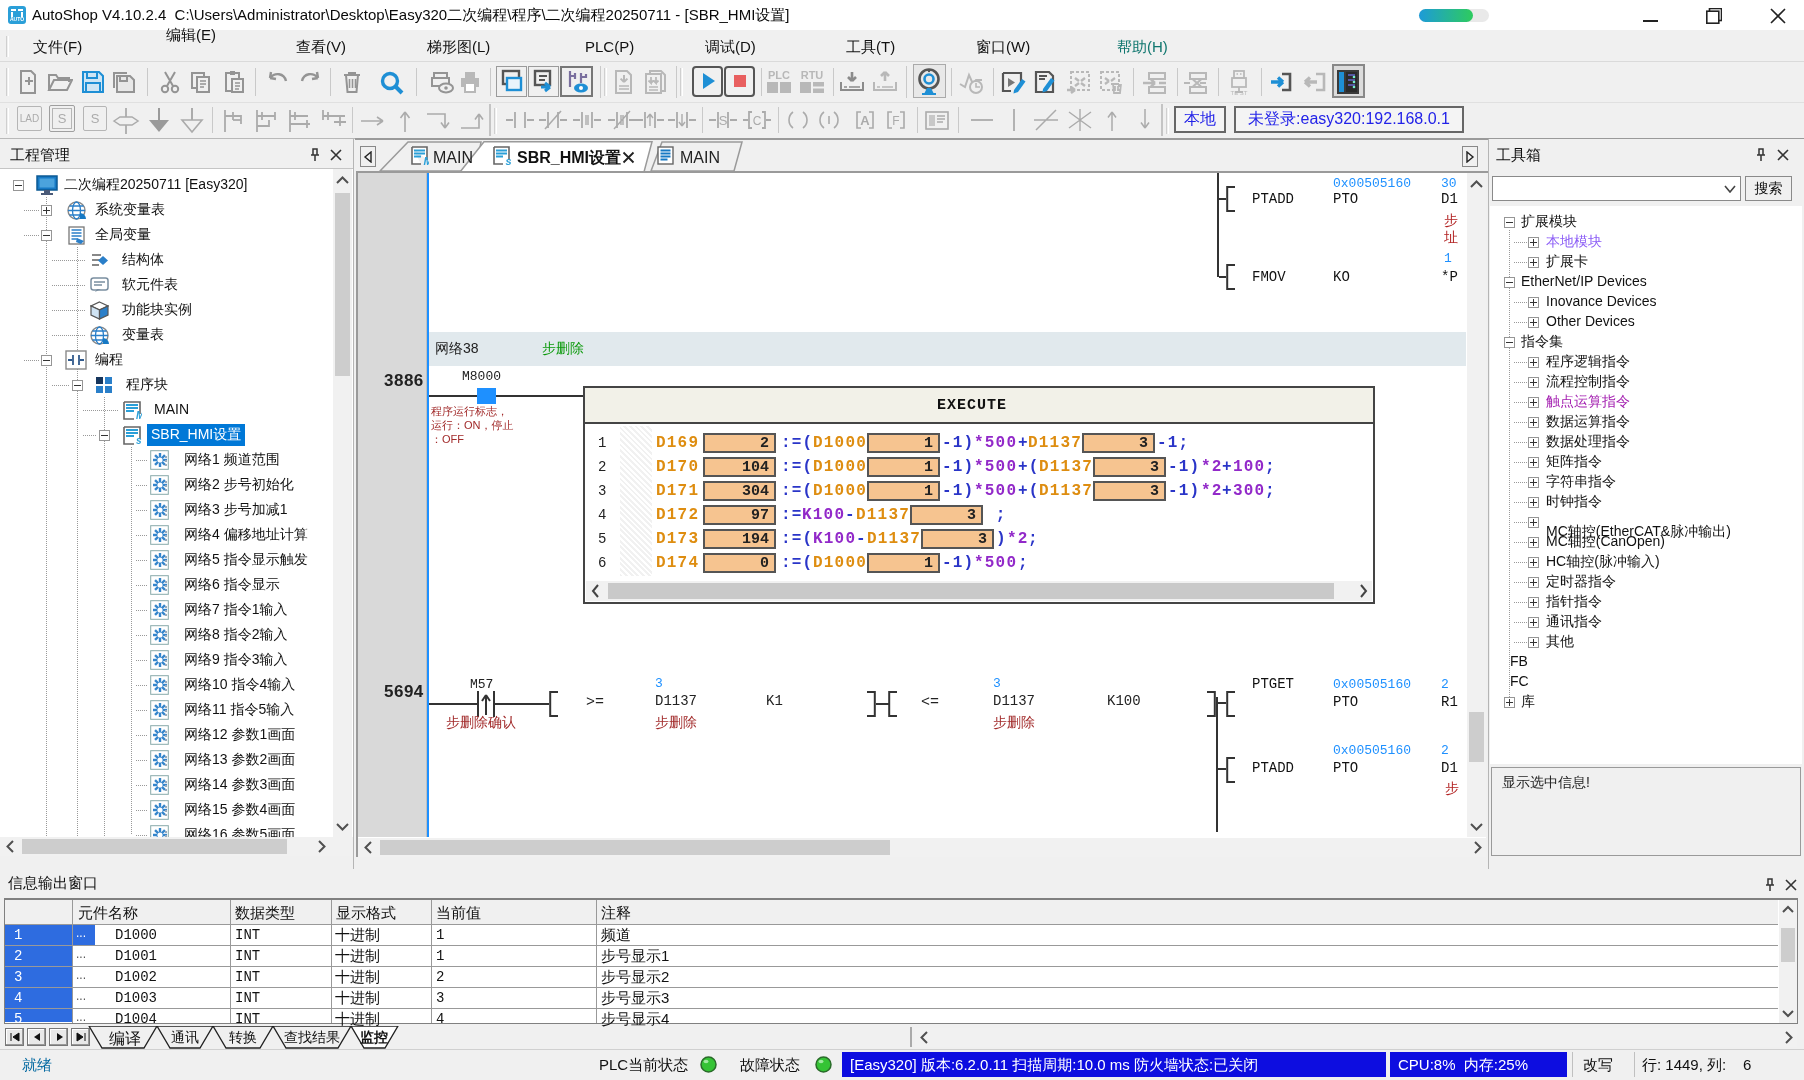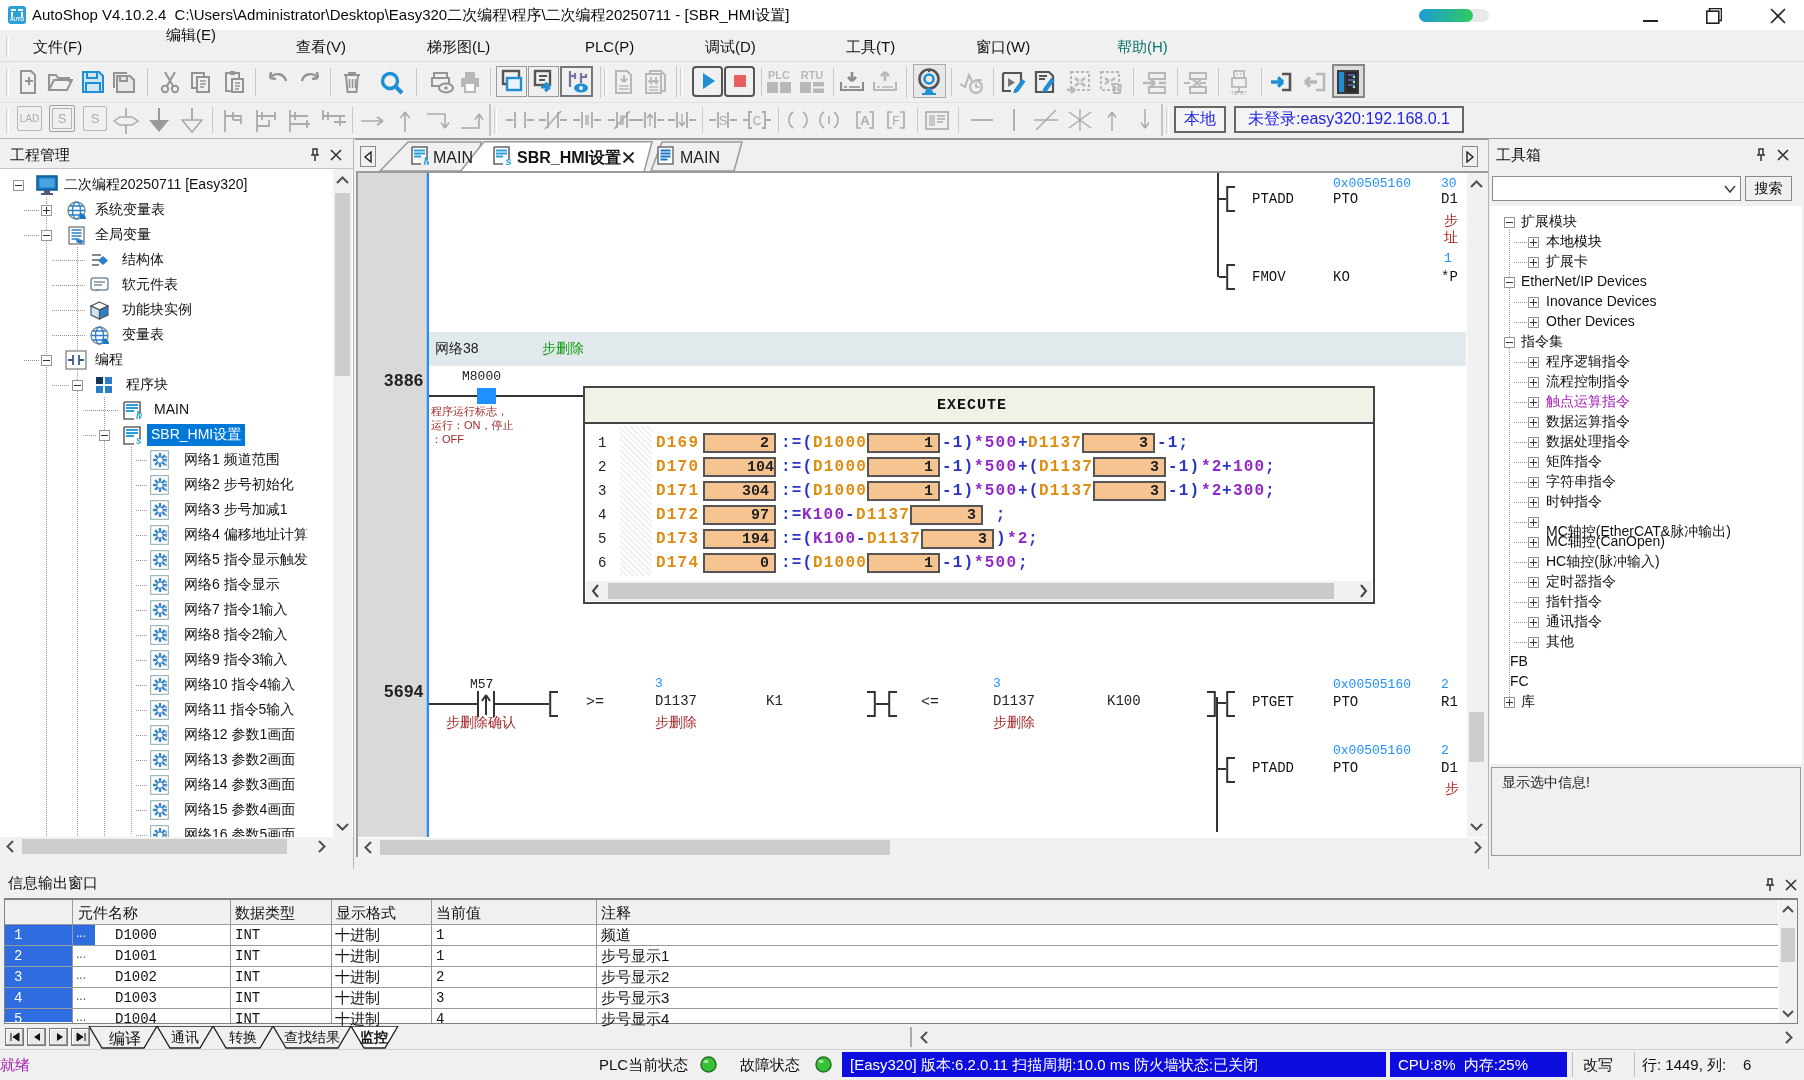--- a/index.html
+++ b/index.html
@@ -881,21 +881,21 @@
 <div class="a ladmono" style="left:813px;top:434px;font-size:16px;font-weight:bold;letter-spacing:1.2px;color:#de8d10;white-space:pre;">D1000</div>
 <div class="a" style="left:867px;top:433px;width:73px;height:20px;border:2px solid #555;background:#f6c490;color:#222;font-family:'Liberation Mono',monospace;font-weight:bold;font-size:15px;text-align:right;padding-right:5px;line-height:17px;">1</div>
 <div class="a ladmono" style="left:942px;top:434px;font-size:16px;font-weight:bold;letter-spacing:1.2px;color:#2a35c8;white-space:pre;">-1)</div>
 <div class="a ladmono" style="left:974px;top:434px;font-size:16px;font-weight:bold;letter-spacing:1.2px;color:#9229c9;white-space:pre;">*500</div>
 <div class="a ladmono" style="left:1018px;top:434px;font-size:16px;font-weight:bold;letter-spacing:1.2px;color:#2a35c8;white-space:pre;">+</div>
 <div class="a ladmono" style="left:1028px;top:434px;font-size:16px;font-weight:bold;letter-spacing:1.2px;color:#de8d10;white-space:pre;">D1137</div>
 <div class="a" style="left:1082px;top:433px;width:73px;height:20px;border:2px solid #555;background:#f6c490;color:#222;font-family:'Liberation Mono',monospace;font-weight:bold;font-size:15px;text-align:right;padding-right:5px;line-height:17px;">3</div>
 <div class="a ladmono" style="left:1157px;top:434px;font-size:16px;font-weight:bold;letter-spacing:1.2px;color:#2a35c8;white-space:pre;">-1;</div>
 <div class="a ladmono" style="left:598px;top:459px;font-size:14px;color:#222;">2</div>
 <div class="a ladmono" style="left:656px;top:458px;font-size:16px;color:#de8d10;font-weight:bold;letter-spacing:1.2px;">D170</div>
-<div class="a" style="left:703px;top:457px;width:73px;height:20px;border:2px solid #555;background:#f6c490;color:#222;font-family:'Liberation Mono',monospace;font-weight:bold;font-size:15px;text-align:right;line-height:17px;">104</div>
+<div class="a" style="left:703px;top:457px;width:73px;height:20px;border:2px solid #555;background:#f6c490;color:#222;font-family:'Liberation Mono',monospace;font-weight:bold;font-size:15px;text-align:right;padding-right:5px;line-height:17px;">104</div>
 <div class="a ladmono" style="left:781px;top:458px;font-size:16px;font-weight:bold;letter-spacing:1.2px;color:#2a35c8;white-space:pre;">:=(</div>
 <div class="a ladmono" style="left:813px;top:458px;font-size:16px;font-weight:bold;letter-spacing:1.2px;color:#de8d10;white-space:pre;">D1000</div>
 <div class="a" style="left:867px;top:457px;width:73px;height:20px;border:2px solid #555;background:#f6c490;color:#222;font-family:'Liberation Mono',monospace;font-weight:bold;font-size:15px;text-align:right;padding-right:5px;line-height:17px;">1</div>
 <div class="a ladmono" style="left:942px;top:458px;font-size:16px;font-weight:bold;letter-spacing:1.2px;color:#2a35c8;white-space:pre;">-1)</div>
 <div class="a ladmono" style="left:974px;top:458px;font-size:16px;font-weight:bold;letter-spacing:1.2px;color:#9229c9;white-space:pre;">*500</div>
 <div class="a ladmono" style="left:1018px;top:458px;font-size:16px;font-weight:bold;letter-spacing:1.2px;color:#2a35c8;white-space:pre;">+(</div>
 <div class="a ladmono" style="left:1039px;top:458px;font-size:16px;font-weight:bold;letter-spacing:1.2px;color:#de8d10;white-space:pre;">D1137</div>
 <div class="a" style="left:1093px;top:457px;width:73px;height:20px;border:2px solid #555;background:#f6c490;color:#222;font-family:'Liberation Mono',monospace;font-weight:bold;font-size:15px;text-align:right;padding-right:5px;line-height:17px;">3</div>
 <div class="a ladmono" style="left:1168px;top:458px;font-size:16px;font-weight:bold;letter-spacing:1.2px;color:#2a35c8;white-space:pre;">-1)</div>
 <div class="a ladmono" style="left:1201px;top:458px;font-size:16px;font-weight:bold;letter-spacing:1.2px;color:#9229c9;white-space:pre;">*2</div>
@@ -986,21 +986,21 @@
 <div class="a " style="left:993px;top:714px;font-size:14px;color:#a22b2b;">步删除</div>
 <div class="a ladmono" style="left:1107px;top:693px;font-size:14px;color:#222;">K100</div>
 <svg class="a" style="left:1206px;top:691px;" width="10" height="26" viewBox="0 0 10 26">
     <path d="M1 1 H8.8 V25 H1" fill="none" stroke="#333" stroke-width="2"></path>
   </svg>
 <div class="a" style="left:1216px;top:697px;width:2px;height:135px;background:#333;"></div>
 <div class="a" style="left:1218px;top:702px;width:8px;height:2px;background:#333;"></div>
 <svg class="a" style="left:1226px;top:691px;" width="10" height="26" viewBox="0 0 10 26">
     <path d="M9 1 H1.2 V25 H9" fill="none" stroke="#333" stroke-width="2"></path>
   </svg>
-<div class="a ladmono" style="left:1252px;top:694px;font-size:14px;">PTGET</div>
+<div class="a ladmono" style="left:1252px;top:676px;font-size:14px;">PTGET</div>
 <div class="a ladmono" style="left:1333px;top:694px;font-size:14px;">PTO</div>
 <div class="a ladmono" style="left:1333px;top:677px;font-size:13px;color:#1e90ff;">0x00505160</div>
 <div class="a ladmono" style="left:1441px;top:677px;font-size:13px;color:#1e90ff;">2</div>
 <div class="a ladmono" style="left:1441px;top:694px;font-size:14px;">R1</div>
 <div class="a" style="left:1218px;top:768px;width:8px;height:2px;background:#333;"></div>
 <svg class="a" style="left:1226px;top:757px;" width="10" height="26" viewBox="0 0 10 26">
     <path d="M9 1 H1.2 V25 H9" fill="none" stroke="#333" stroke-width="2"></path>
   </svg>
 <div class="a ladmono" style="left:1252px;top:760px;font-size:14px;">PTADD</div>
 <div class="a ladmono" style="left:1333px;top:760px;font-size:14px;">PTO</div>
@@ -1039,21 +1039,21 @@
 <div class="a" style="left:1745px;top:176px;width:47px;height:25px;background:#f0f0f0;border:1px solid #8a8a8a;font-size:14px;color:#111;display:flex;align-items:center;justify-content:center;">搜索</div>
 <div class="a" style="left:1490px;top:206px;width:312px;height:558px;background:#fff;"></div>
 <div class="a dotv" style="left:1509px;top:230px;height:474px;"></div>
 <div class="a" style="left:1504px;top:217px;width:11px;height:11px;border:1px solid #969696;background:#fff;"></div>
 <div class="a" style="left:1506px;top:222px;width:7px;height:1px;background:#333;"></div>
 <div class="a" style="left:1521px;top:213px;font-size:14px;color:#111;white-space:nowrap;">扩展模块</div>
 <div class="a doth" style="left:1514px;top:242px;width:14px;"></div>
 <div class="a" style="left:1528px;top:237px;width:11px;height:11px;border:1px solid #969696;background:#fff;"></div>
 <div class="a" style="left:1530px;top:242px;width:7px;height:1px;background:#333;"></div>
 <div class="a" style="left:1533px;top:239px;width:1px;height:7px;background:#333;"></div>
-<div class="a" style="left:1546px;top:233px;font-size:14px;color:#000000;white-space:nowrap;">本地模块</div>
+<div class="a" style="left:1546px;top:233px;font-size:14px;color:#8b5cf6;white-space:nowrap;">本地模块</div>
 <div class="a doth" style="left:1514px;top:262px;width:14px;"></div>
 <div class="a" style="left:1528px;top:257px;width:11px;height:11px;border:1px solid #969696;background:#fff;"></div>
 <div class="a" style="left:1530px;top:262px;width:7px;height:1px;background:#333;"></div>
 <div class="a" style="left:1533px;top:259px;width:1px;height:7px;background:#333;"></div>
 <div class="a" style="left:1546px;top:253px;font-size:14px;color:#111;white-space:nowrap;">扩展卡</div>
 <div class="a" style="left:1504px;top:277px;width:11px;height:11px;border:1px solid #969696;background:#fff;"></div>
 <div class="a" style="left:1506px;top:282px;width:7px;height:1px;background:#333;"></div>
 <div class="a" style="left:1521px;top:273px;font-size:14px;color:#111;white-space:nowrap;">EtherNet/IP Devices</div>
 <div class="a doth" style="left:1514px;top:302px;width:14px;"></div>
 <div class="a" style="left:1528px;top:297px;width:11px;height:11px;border:1px solid #969696;background:#fff;"></div>
@@ -1254,21 +1254,21 @@
 <div class="a" style="left:360px;top:1029px;font-size:14px;font-weight:bold;color:#111;">监控</div>
 <div class="a" style="left:910px;top:1027px;width:2px;height:20px;background:#aaa;"></div>
 <div class="a sb" style="left:915px;top:1028px;width:882px;height:19px;"></div>
 <svg class="a" style="left:916px;top:1028px;" width="18" height="19" viewBox="0 0 18 19">
     <path d="M11 4 L5.5 9.5 L11 15" stroke="#505050" stroke-width="2" fill="none"></path>
   </svg>
 <svg class="a" style="left:1779px;top:1028px;" width="18" height="19" viewBox="0 0 18 19">
     <path d="M7 4 L12.5 9.5 L7 15" stroke="#505050" stroke-width="2" fill="none"></path>
   </svg>
 <div class="a" style="left:0;top:1049px;width:1804px;height:31px;background:#f0f0f0;border-top:1px solid #d0d0d0;"></div>
-<div class="a" style="left:0;top:1056px;font-size:15px;color:#a21caf;">就绪</div>
+<div class="a" style="left:22px;top:1056px;font-size:15px;color:#0369a1;">就绪</div>
 <div class="a" style="left:599px;top:1056px;font-size:15px;color:#111;">PLC当前状态</div>
 <svg class="a" style="left:700px;top:1056px;" width="17" height="17" viewBox="0 0 17 17">
     <circle cx="8.5" cy="8.5" r="7.5" fill="#35c335" stroke="#2a6b2a" stroke-width="1.5"></circle>
     <ellipse cx="6" cy="5.5" rx="2.5" ry="1.8" fill="#9fe89f"></ellipse>
   </svg>
 <div class="a" style="left:740px;top:1056px;font-size:15px;color:#111;">故障状态</div>
 <svg class="a" style="left:815px;top:1056px;" width="17" height="17" viewBox="0 0 17 17">
     <circle cx="8.5" cy="8.5" r="7.5" fill="#35c335" stroke="#2a6b2a" stroke-width="1.5"></circle>
     <ellipse cx="6" cy="5.5" rx="2.5" ry="1.8" fill="#9fe89f"></ellipse>
   </svg>

